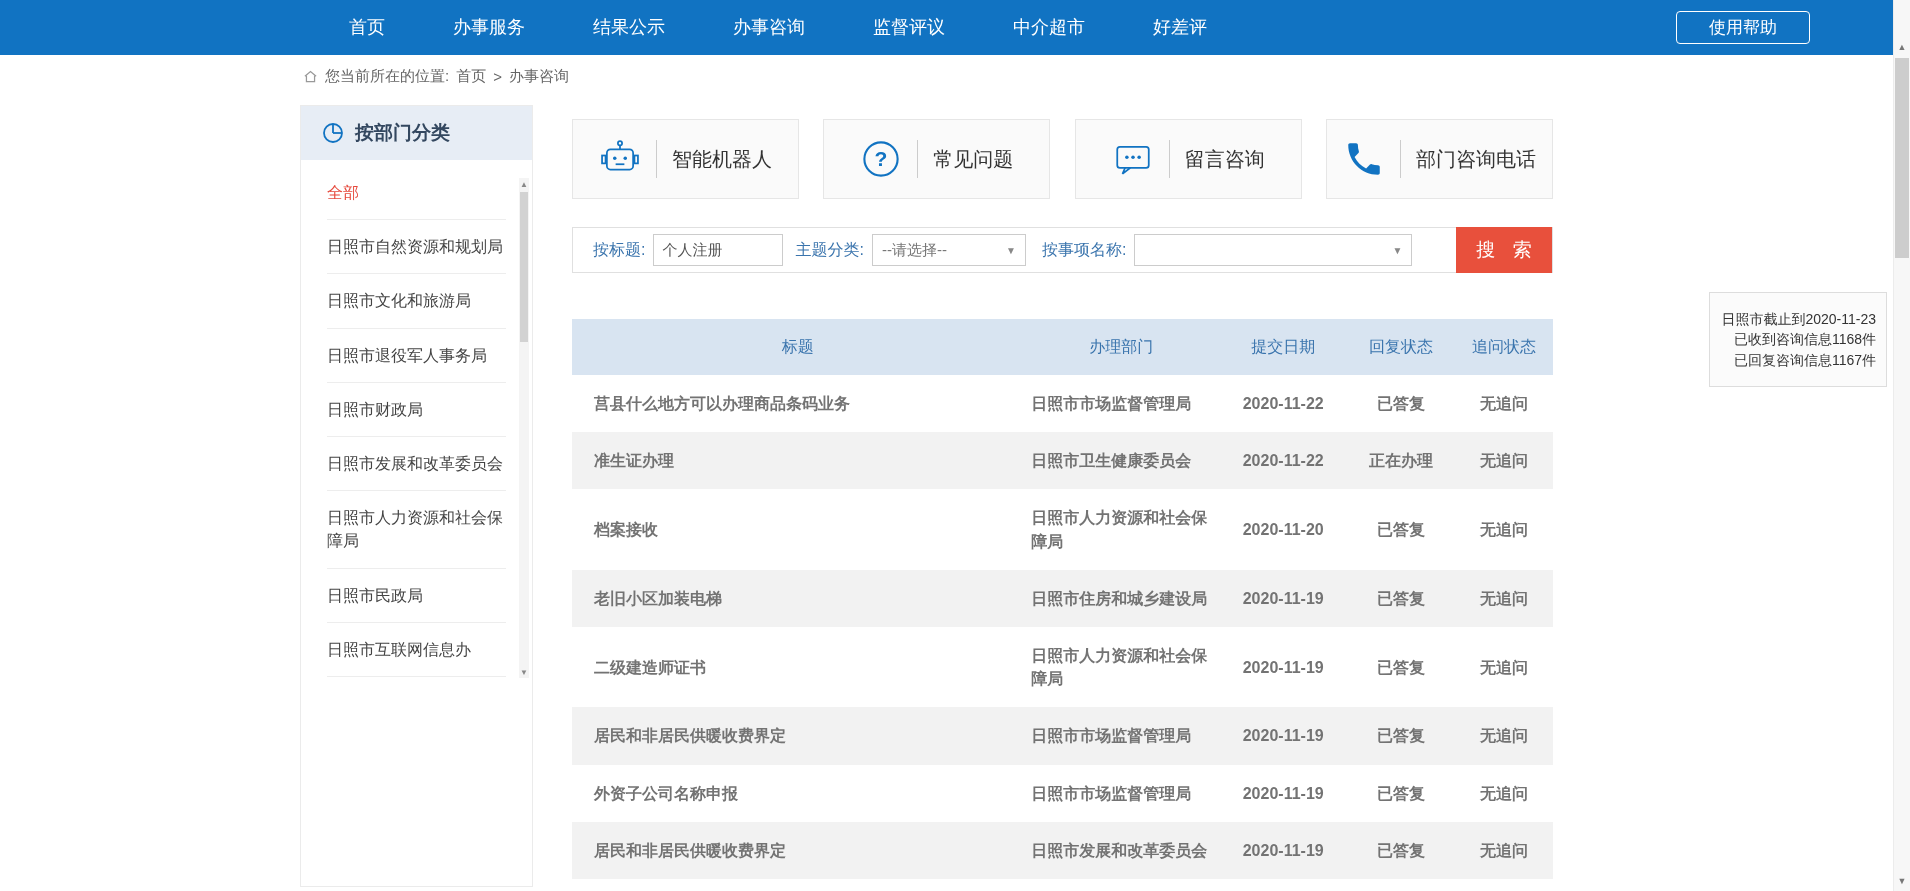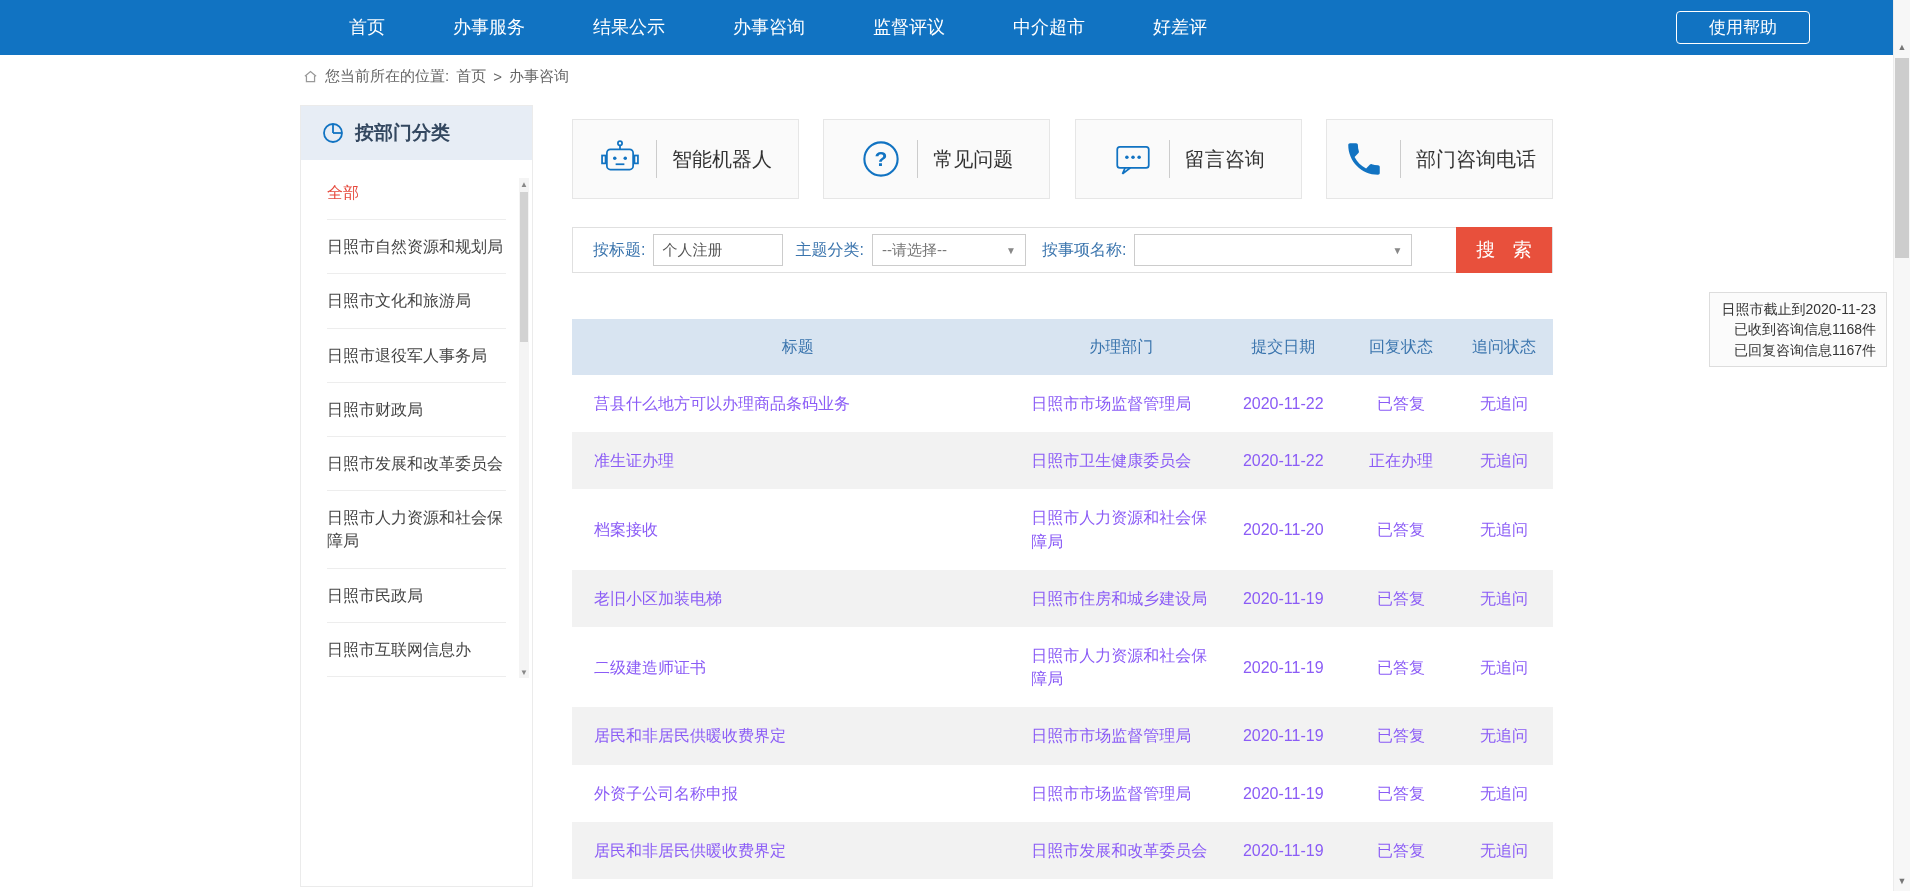--- a/index.html
+++ b/index.html
@@ -59,30 +59,30 @@
 
   
   .table-wrap{position:absolute;left:572px;top:319px;width:981px;}
   table{width:100%;border-collapse:collapse;}
   thead th{background:var(--table-header-bg);color:var(--table-header-text);font-weight:normal;font-size:16px;height:56px;text-align:center;}
   .col-title{width:46%;}
   .col-dept{width:20%;}
   .col-date{width:13%;}
   .col-reply{width:11%;}
   .col-follow{width:10%;}
-  tbody td{font-size:16px;color:#8b5cf6;padding:17px 8px;line-height:1.45;}
+  tbody td{font-size:16px;color:#737373;padding:17px 8px;line-height:1.45;font-weight:bold;}
   tbody tr{background:#fff;cursor:pointer;}
   tbody tr.alt{background:var(--row-alt-bg);}
   .td-title{text-align:left;padding-left:22px;}
   .td-dept{text-align:left;}
   .td-date,.td-reply,.td-follow{text-align:center;white-space:nowrap;}
 
   
   .stats{position:absolute;left:1709px;top:292px;width:178px;border:1px solid #ddd;background:#fbfbfb;
-    padding:6px 10px;font-size:14px;color:#333;text-align:right;line-height:1.45;}
+    padding:16px 10px;font-size:14px;color:#333;text-align:right;line-height:1.45;}
 
   
   .page-scrollbar{position:absolute;right:0;top:0;bottom:0;width:17px;background:#f7f7f7;border-left:1px solid #ececec;}
   .ps-arrow{position:absolute;left:0;width:16px;height:17px;color:#777;font-size:9px;display:flex;align-items:center;justify-content:center;cursor:pointer;}
   .ps-up{top:38px;}
   .ps-down{bottom:2px;}
   .ps-thumb{position:absolute;left:1px;top:58px;width:14px;height:200px;background:#cdcdcd;cursor:pointer;}
 </style>
 </head>
 <body>

